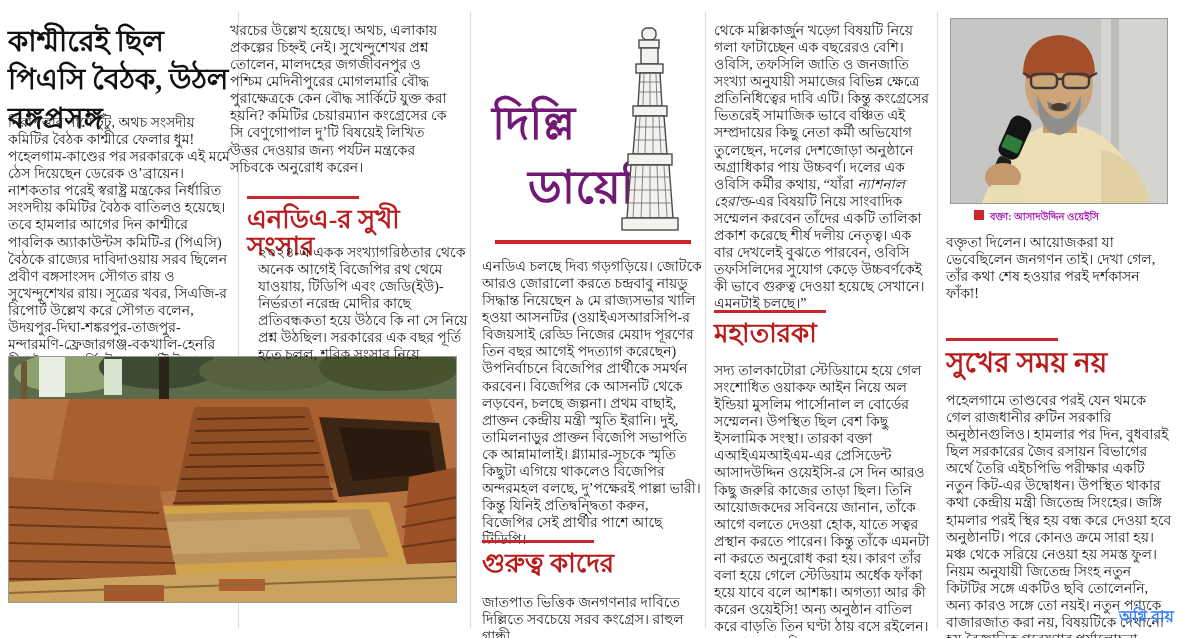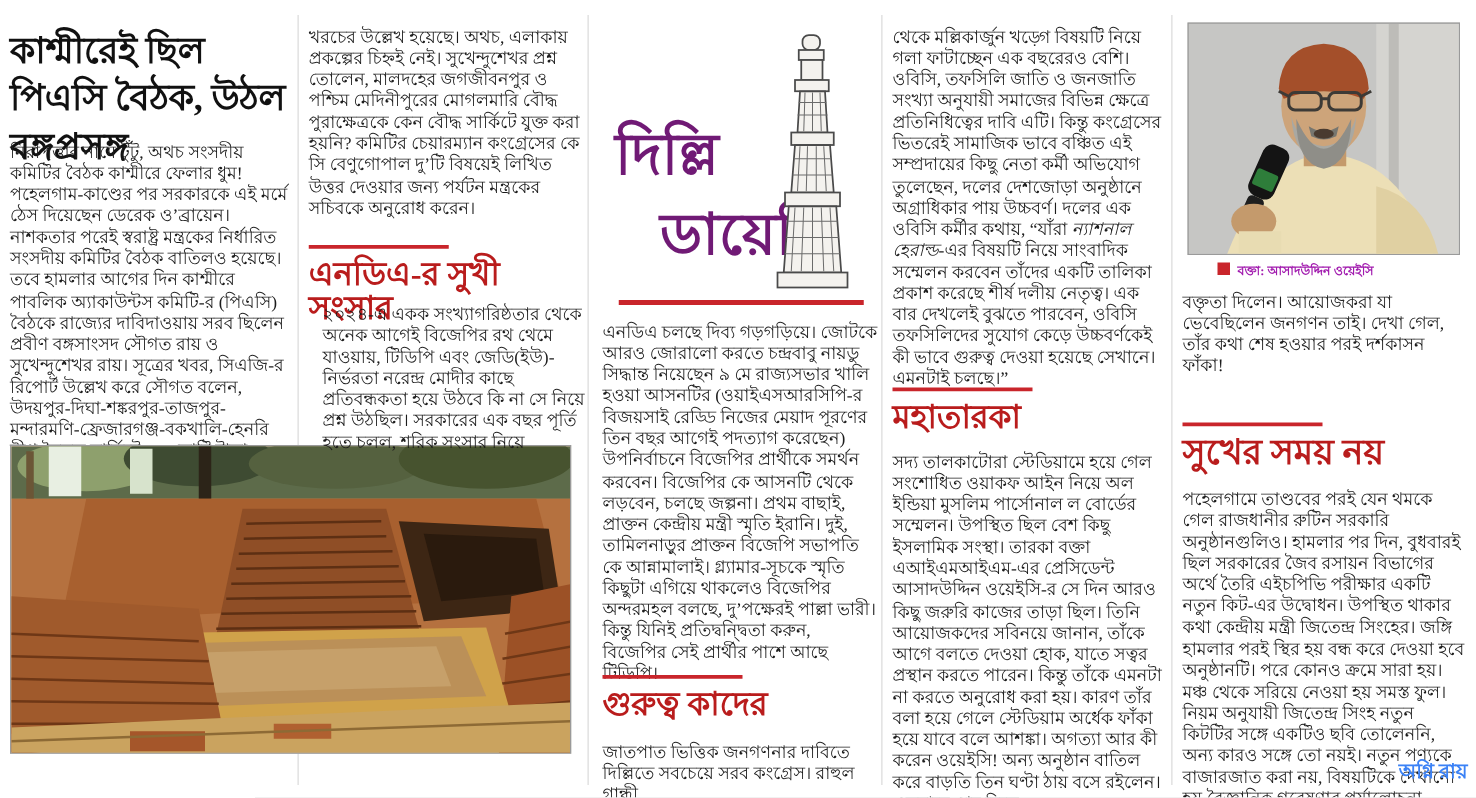--- a/index.html
+++ b/index.html
@@ -90,21 +90,21 @@
         <line x1="0" y1="222" x2="170" y2="222"></line>
       </g>
 
       <polygon points="0,225 449,205 449,247 0,247" fill="#caa35f"></polygon>
       <rect x="95" y="228" width="60" height="16" fill="#a5562a"></rect>
       <rect x="210" y="222" width="46" height="12" fill="#b06030"></rect>
       <line x1="0" y1="236" x2="449" y2="220" stroke="#8d6a35" stroke-width="2"></line>
     </svg>
   </div>
 
-  <p class="body-text" style="left:247px; top:22px; width:218px; height:150px;">খরচের উল্লেখ হয়েছে। অথচ, এলাকায় প্রকল্পের চিহ্নই নেই। সুখেন্দুশেখর প্রশ্ন তোলেন, মালদহের জগজীবনপুর ও পশ্চিম মেদিনীপুরের মোগলমারি বৌদ্ধ পুরাক্ষেত্রকে কেন বৌদ্ধ সার্কিটে যুক্ত করা হয়নি? কমিটির চেয়ারম্যান কংগ্রেসের কে সি বেণুগোপাল দু’টি বিষয়েই লিখিত উত্তর দেওয়ার জন্য পর্যটন মন্ত্রকের সচিবকে অনুরোধ করেন।</p>
+  <p class="body-text" style="left:230px; top:22px; width:218px; height:150px;">খরচের উল্লেখ হয়েছে। অথচ, এলাকায় প্রকল্পের চিহ্নই নেই। সুখেন্দুশেখর প্রশ্ন তোলেন, মালদহের জগজীবনপুর ও পশ্চিম মেদিনীপুরের মোগলমারি বৌদ্ধ পুরাক্ষেত্রকে কেন বৌদ্ধ সার্কিটে যুক্ত করা হয়নি? কমিটির চেয়ারম্যান কংগ্রেসের কে সি বেণুগোপাল দু’টি বিষয়েই লিখিত উত্তর দেওয়ার জন্য পর্যটন মন্ত্রকের সচিবকে অনুরোধ করেন।</p>
   <div class="section-rule" style="left:247px; top:196px;"></div>
   <h2 class="section-heading" style="left:247px; top:206px; width:218px;">এনডিএ-র সুখী সংসার</h2>
   <p class="body-text" style="left:258px; top:244px; width:218px; height:108px;">২০২৪-এ একক সংখ্যাগরিষ্ঠতার থেকে অনেক আগেই বিজেপির রথ থেমে যাওয়ায়, টিডিপি এবং জেডি(ইউ)-নির্ভরতা নরেন্দ্র মোদীর কাছে প্রতিবন্ধকতা হয়ে উঠবে কি না সে নিয়ে প্রশ্ন উঠছিল। সরকারের এক বছর পূর্তি হতে চলল, শরিক সংসার নিয়ে</p>
 
   <div>
     <div class="masthead-word" style="left:492px; top:88px; font-size:46px;">দিল্লি</div>
     <div class="masthead-word" style="left:482px; top:152px; font-size:46px;margin-left:46px;">ডায়েরি</div>
     <div style="position:absolute; left:598px; top:22px;">
       <svg width="100" height="212" viewBox="0 0 100 212">
         <g stroke="#4a4a4a" stroke-width="1.4" fill="#f4f2ee">

